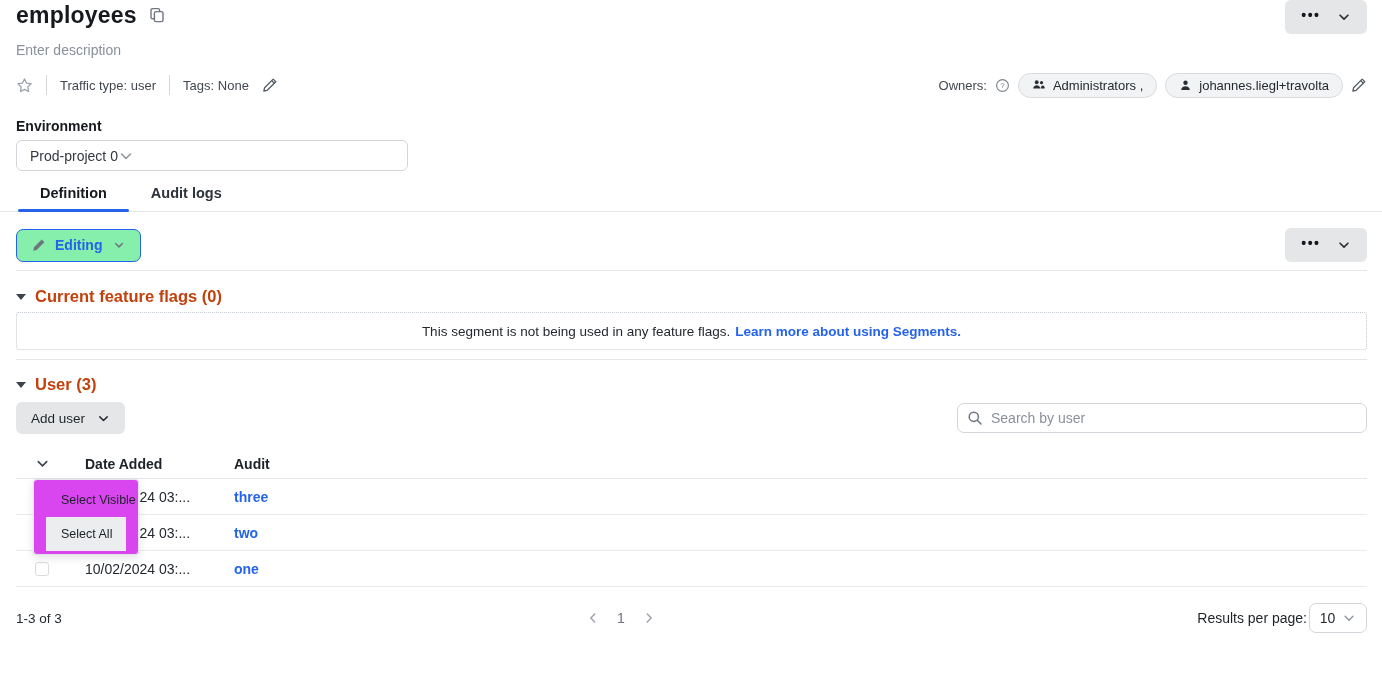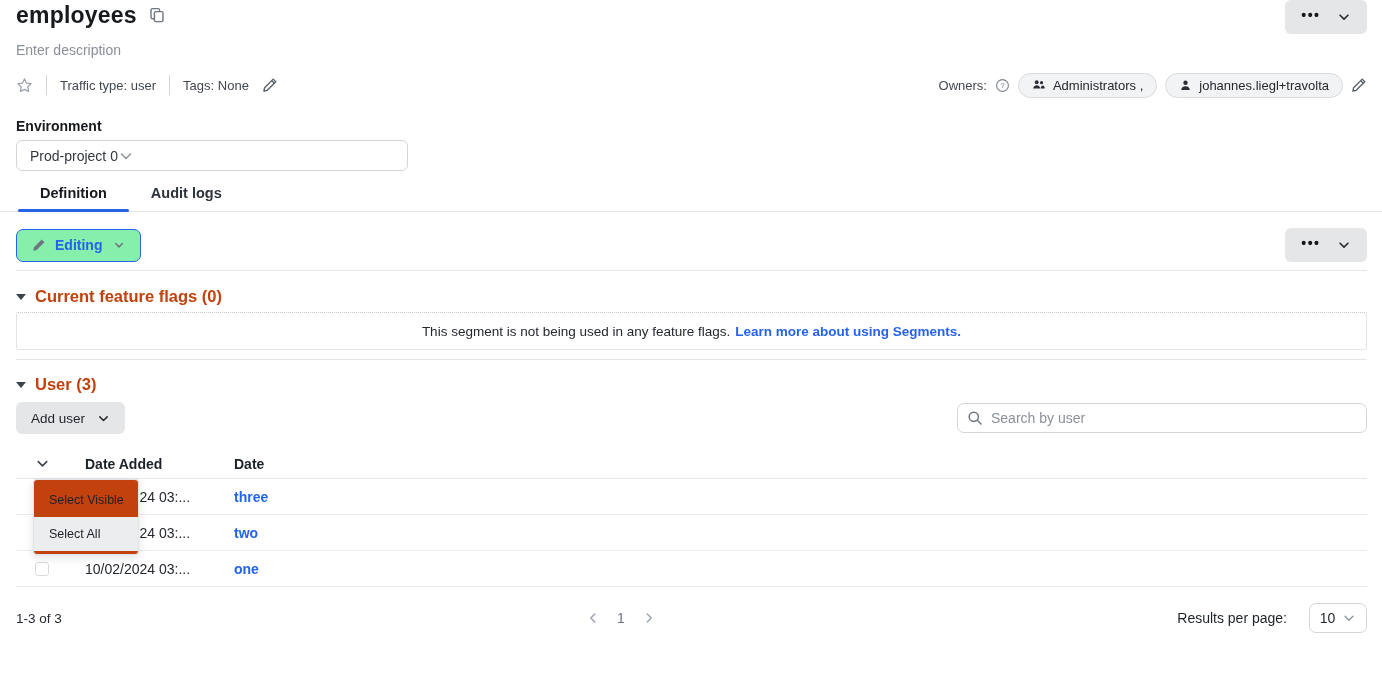--- a/index.html
+++ b/index.html
@@ -113,33 +113,33 @@
   .col-user { flex:1; font-size:14px; }
   .th { font-weight:700; color:#1d2228; }
   .thead .chev-btn { color:#3c434d; cursor:pointer; display:inline-flex; }
   .trow { display:flex; align-items:center; height:36px; border-bottom:1px solid #e9ebee; }
   .checkbox { width:14px; height:14px; border:1.5px solid #d8dbe0; border-radius:3px; background:#fff; cursor:pointer; }
   .date-cell { color:#24292f; }
   .user-link { color:#2563eb; font-weight:700; text-decoration:none; cursor:pointer; }
 
   .select-menu {
     position:absolute; top:30px; left:17px; width:106px;
-    background:#c2410c; border:1px solid #e2e4e8; border-radius:4px;
-    box-shadow:0 3px 8px rgba(20,24,31,.12); padding:3px 0; z-index:5;
+    background:#d946ef; border:1px solid #e2e4e8; border-radius:4px;
+    box-shadow:0 3px 8px rgba(20,24,31,.12); padding:3px 12px; z-index:5;
   }
   .menu-item { height:34px; display:flex; align-items:center; padding:0 15px; font-size:12.5px; color:#1d2228; cursor:pointer; white-space:nowrap; }
   .menu-item.highlighted { background:#ebedef; }
 
   
   .footer { margin-top:14px; position:relative; display:flex; align-items:center; justify-content:space-between; height:34px; }
   .range-text { font-size:13.5px; color:#24292f; }
   .pagination { position:absolute; left:570px; top:0; height:34px; display:flex; align-items:center; gap:17px; }
   .page-chev { color:#9ca3af; cursor:pointer; display:inline-flex; }
   .page-num { font-size:14px; color:#6b7280; cursor:default; }
-  .footer-right { display:flex; align-items:center; gap:22px;justify-content:center; }
+  .footer-right { display:flex; align-items:center; gap:2px;justify-content:center; }
   .rpp-label { font-size:14px; color:#1d2228; }
   .rpp-select {
     width:58px; height:30px; border:1px solid #d2d6da; border-radius:7px;
     display:flex; align-items:center; justify-content:center; gap:7px;
     font-size:14px; color:#24292f; cursor:pointer; background:#fff;
   }
 </style>
 </head>
 <body>
 
@@ -305,21 +305,21 @@
     <div class="table">
       <div class="thead">
         <div class="col-check">
           <span class="chev-btn icon">
             <svg width="15" height="15" viewBox="0 0 16 16">
                 <path d="M3.5 6l4.5 4.5L12.5 6" fill="none" stroke="currentColor" stroke-width="1.7" stroke-linecap="round" stroke-linejoin="round"></path>
               </svg>
           </span>
         </div>
         <div class="col-date th">Date Added</div>
-        <div class="col-user th">Date</div>
+        <div class="col-user th">Audit</div>
       </div>
 
       <div class="select-menu">
         <div class="menu-item">Select Visible</div>
         <div class="menu-item highlighted">Select All</div>
       </div>
 
       <div class="trow">
         <div class="col-check">
             <span class="checkbox"></span>

